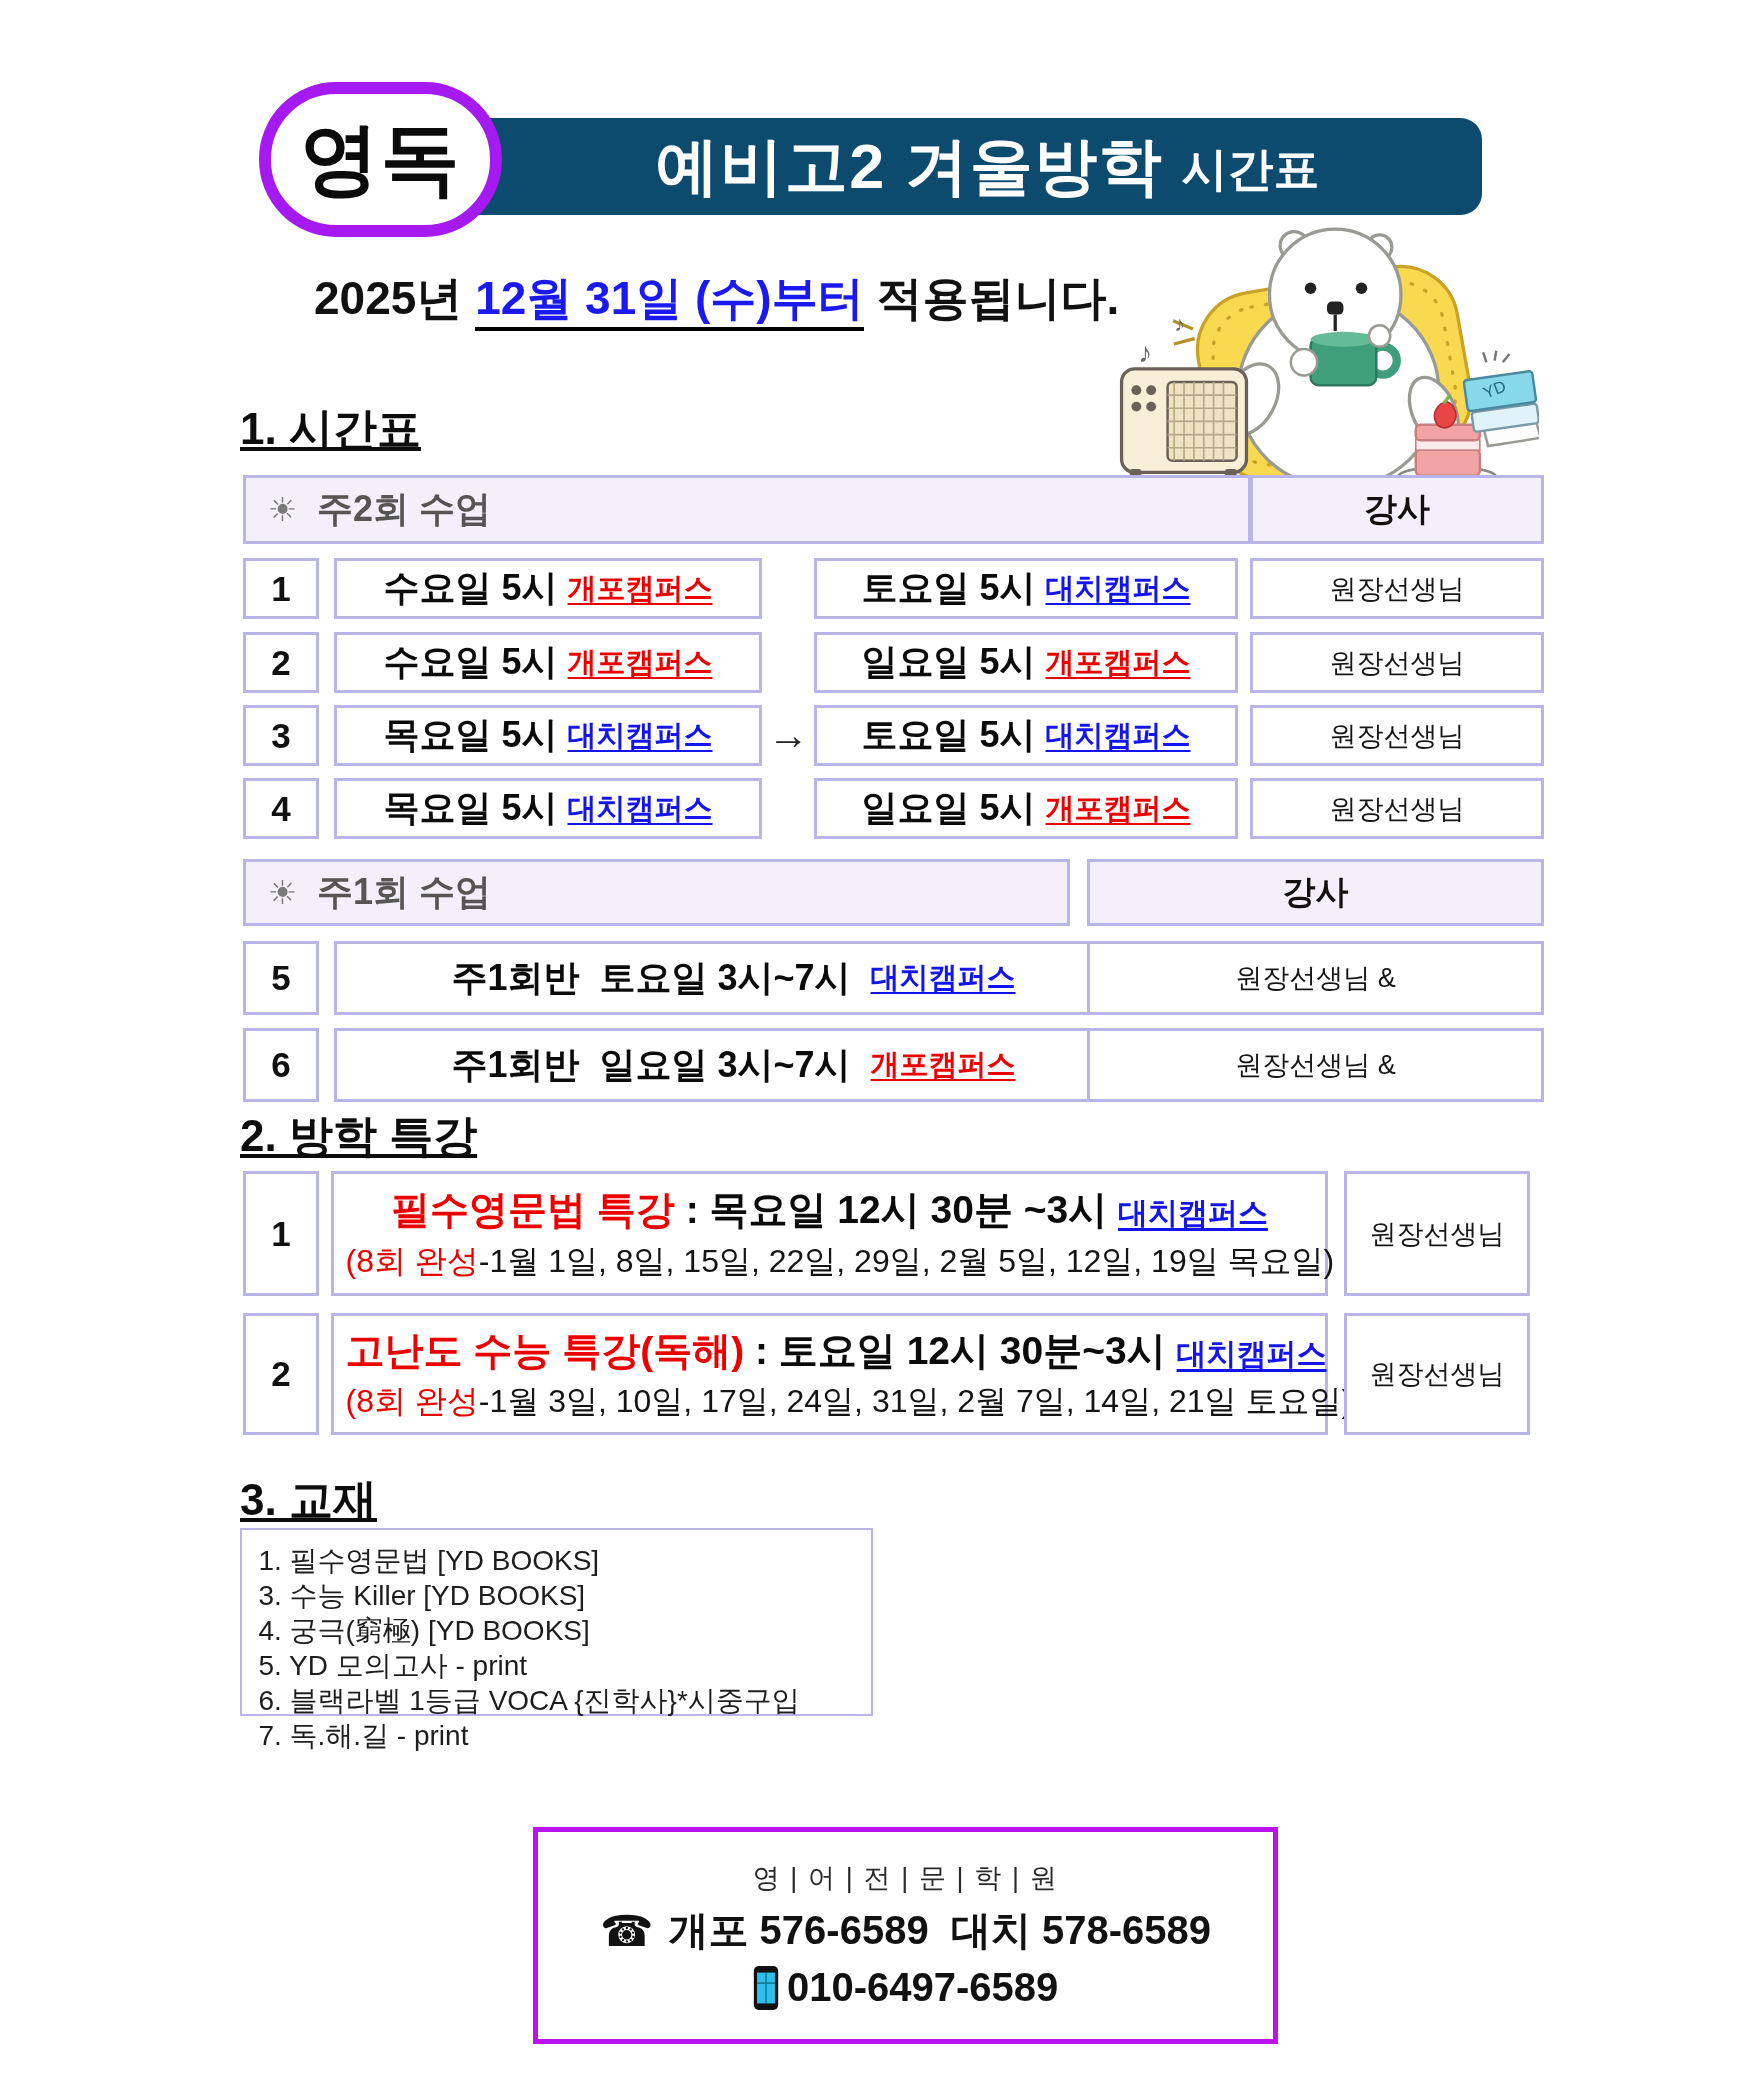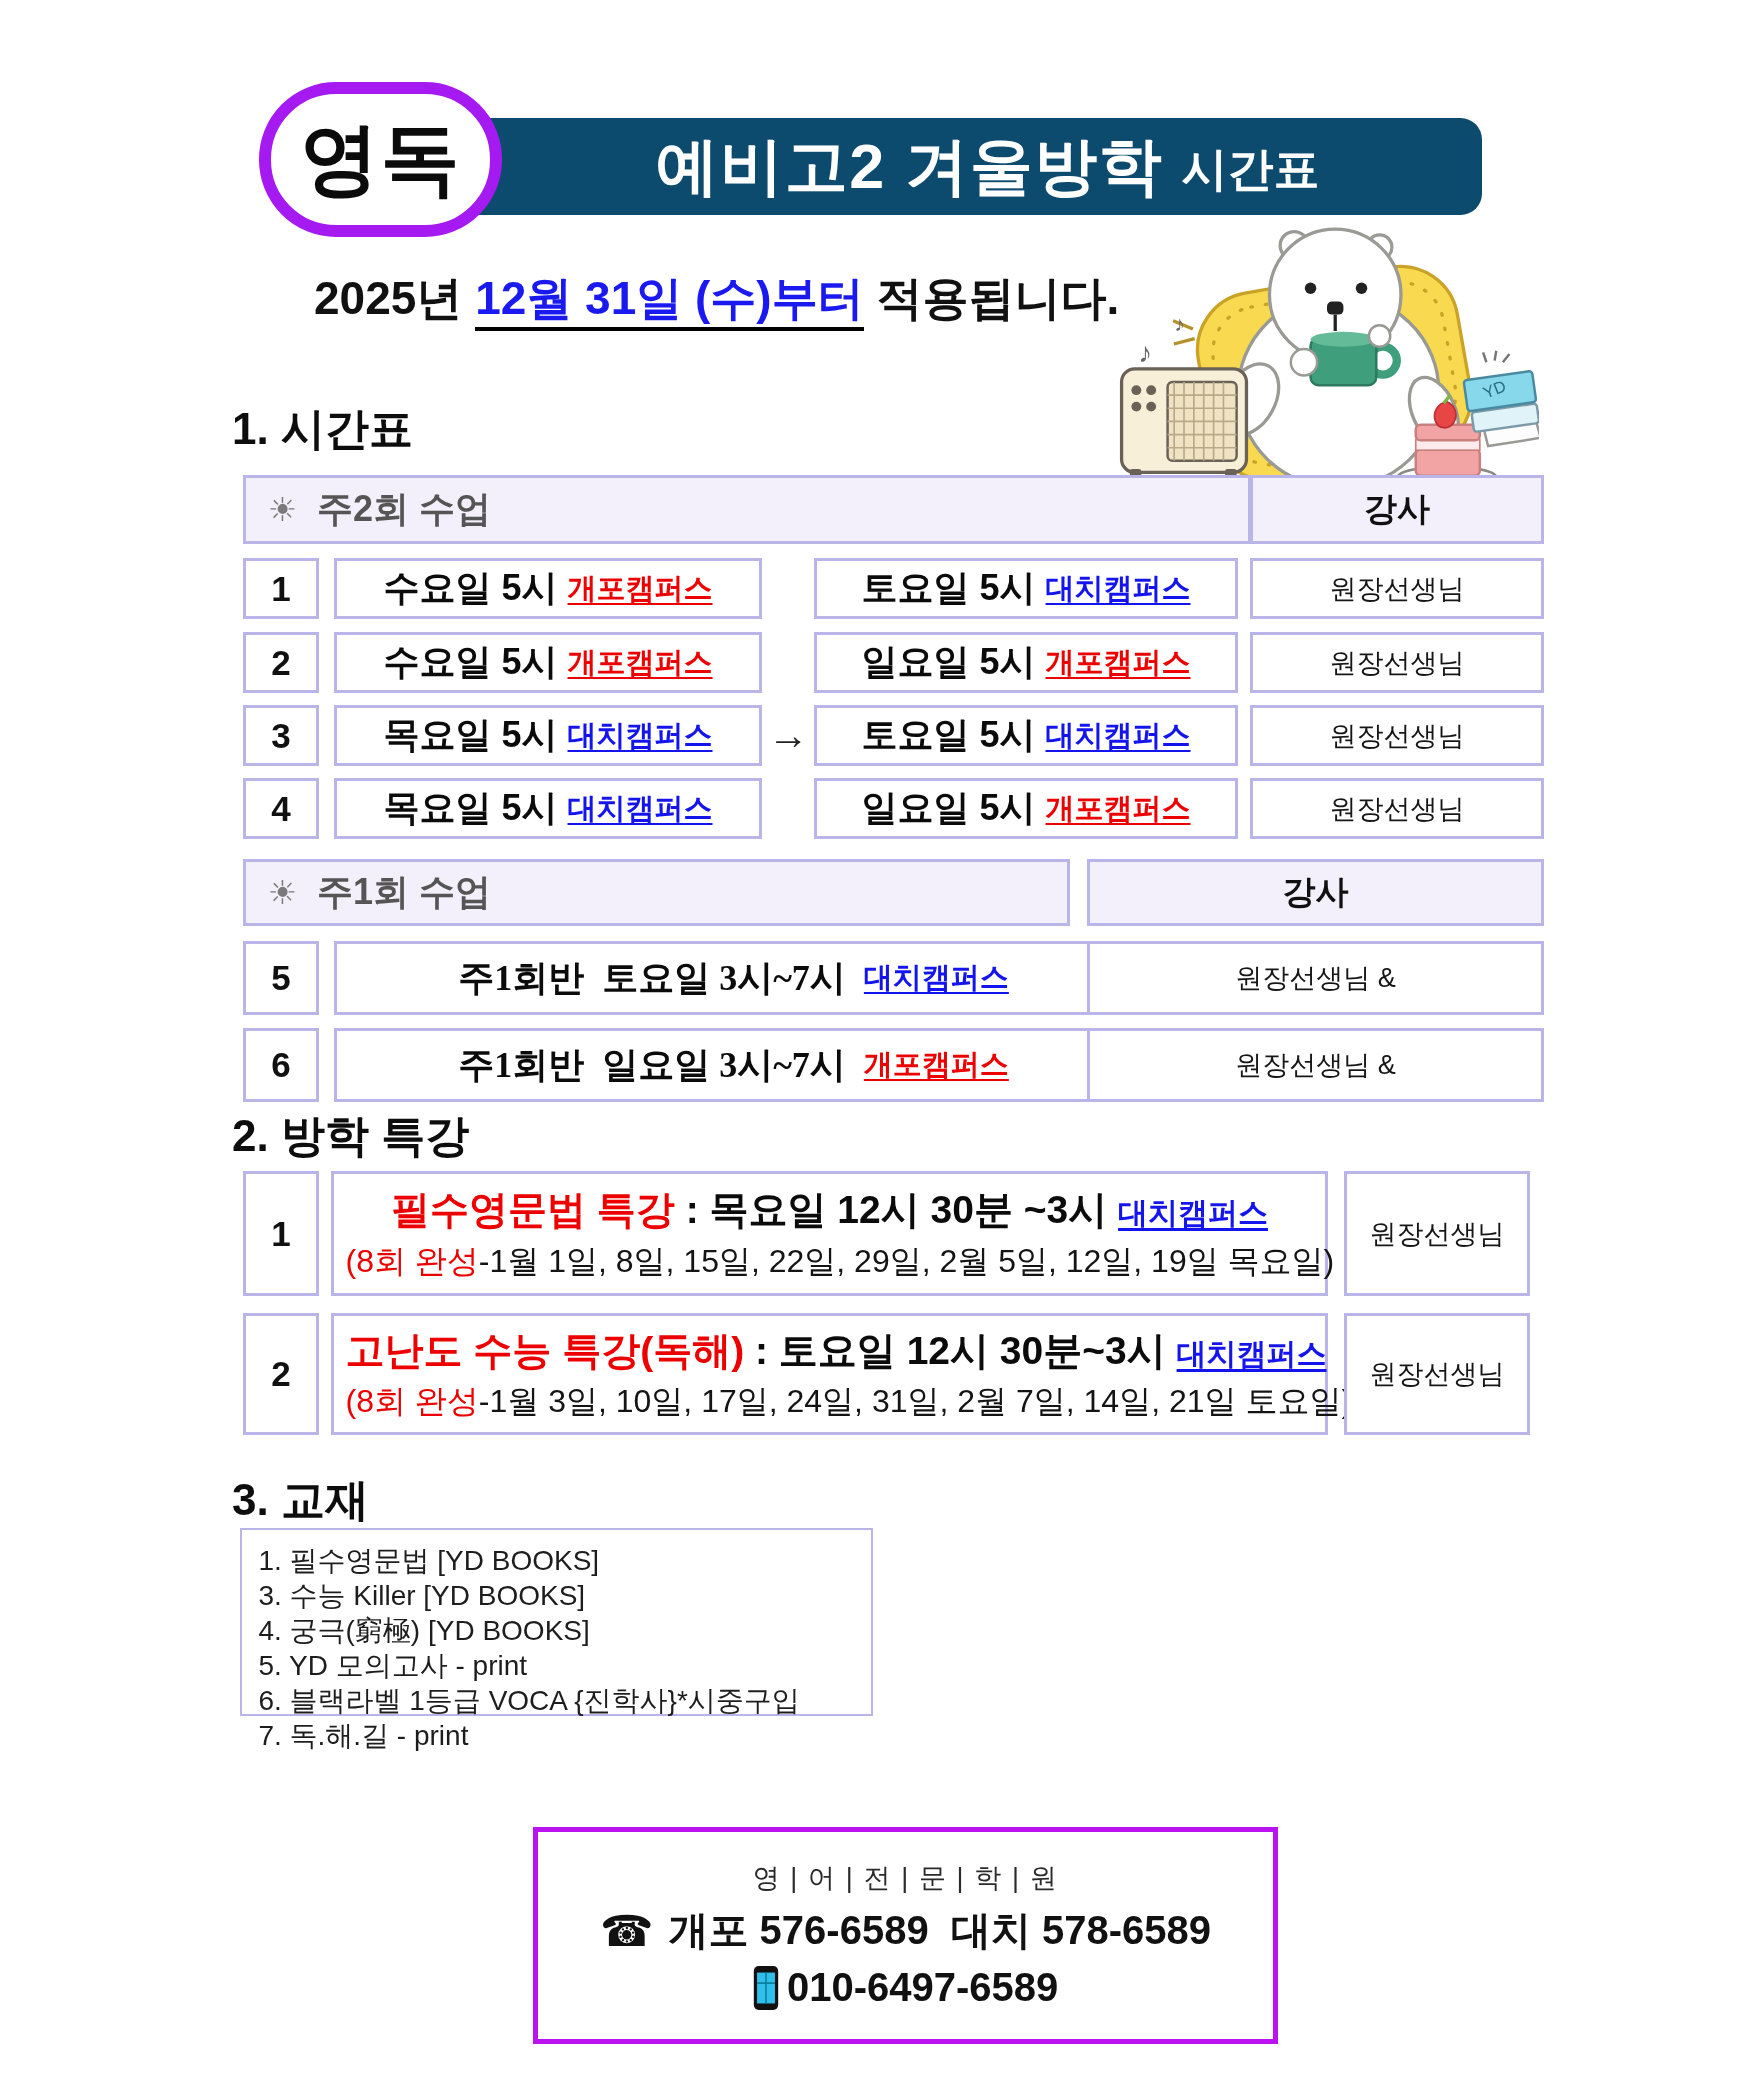--- a/index.html
+++ b/index.html
@@ -23,21 +23,21 @@
     display:flex; align-items:center; justify-content:center; z-index:2;
   }
   .oval span { font-size:79px; font-weight:800; color:#0b0b0b; letter-spacing:1.6px; }
 
   .dateline { position:absolute; left:314px; top:268px; font-size:46px; font-weight:800; white-space:pre; }
   .dateline .blue-ul { color:#1a1af0; border-bottom:4.1px solid #000; padding-bottom:2.5px; }
 
   .illu { position:absolute; left:1115px; top:206px; width:424px; height:301px; }
 
   
-  .sec-h { position:absolute; left:232px; font-size:44px; font-weight:800; color:#0d0d0d; white-space:pre; }
+  .sec-h { position:absolute; left:240px; font-size:44px; font-weight:800; color:#0d0d0d; white-space:pre;text-decoration:underline; }
 
   
   .cell {
     position:absolute; background:#fff; border:3.3px solid #b9b5e8;
     display:flex; align-items:center; justify-content:center; white-space:pre;
   }
   .hdr { background:#f3effb; }
   .hdr-label { font-size:36px; font-weight:800; color:#555; width:100%; padding-left:21.4px; display:flex; align-items:center; gap:20px; }
   .sun { font-size:33px; color:#7a7a7a; font-weight:400; }
   .hdr-teacher { font-size:33px; font-weight:800; color:#111; }
@@ -55,21 +55,21 @@
   .a-s1     { left:334px;  width:428px; height:61px; }
   .a-arrow  { left:762px;  width:53px;  height:61px; }
   .a-s2     { left:814px;  width:424px; height:61px; }
   .a-teacher{ left:1250px; width:294px; height:61px; }
 
   
   .b-hm { left:243px;  top:859px; width:827px; height:67px; }
   .b-ht { left:1087px; top:859px; width:457px;  height:67px; }
   .b-r0 { top:941px; } .b-r1 { top:1028px; }
   .b-num    { left:243px;  width:76px;  height:74px; }
-  .b-s      { left:334px;  width:799px; height:74px;font-family:Liberation Serif, serif; }
+  .b-s      { left:334px;  width:799px; height:74px; }
   .b-teacher{ left:1087px; width:457px; height:74px; }
 
   
   .s2-r0 { top:1171px; height:125px; } .s2-r1 { top:1313px; height:122px; }
   .s2-num    { left:243px;  width:76px; }
   .s2-main   { left:331px;  width:997px; flex-direction:column; justify-content:space-evenly; padding:6.6px 11.5px; }
   .s2-teacher{ left:1344px; width:186px; }
   .s2-line { width:100%; text-align:center; white-space:pre; }
   .s2-title { color:#ec0000; font-size:39px; font-weight:800; }
   .s2-mid   { color:#0b0b0b; font-size:39px; font-weight:800; }

